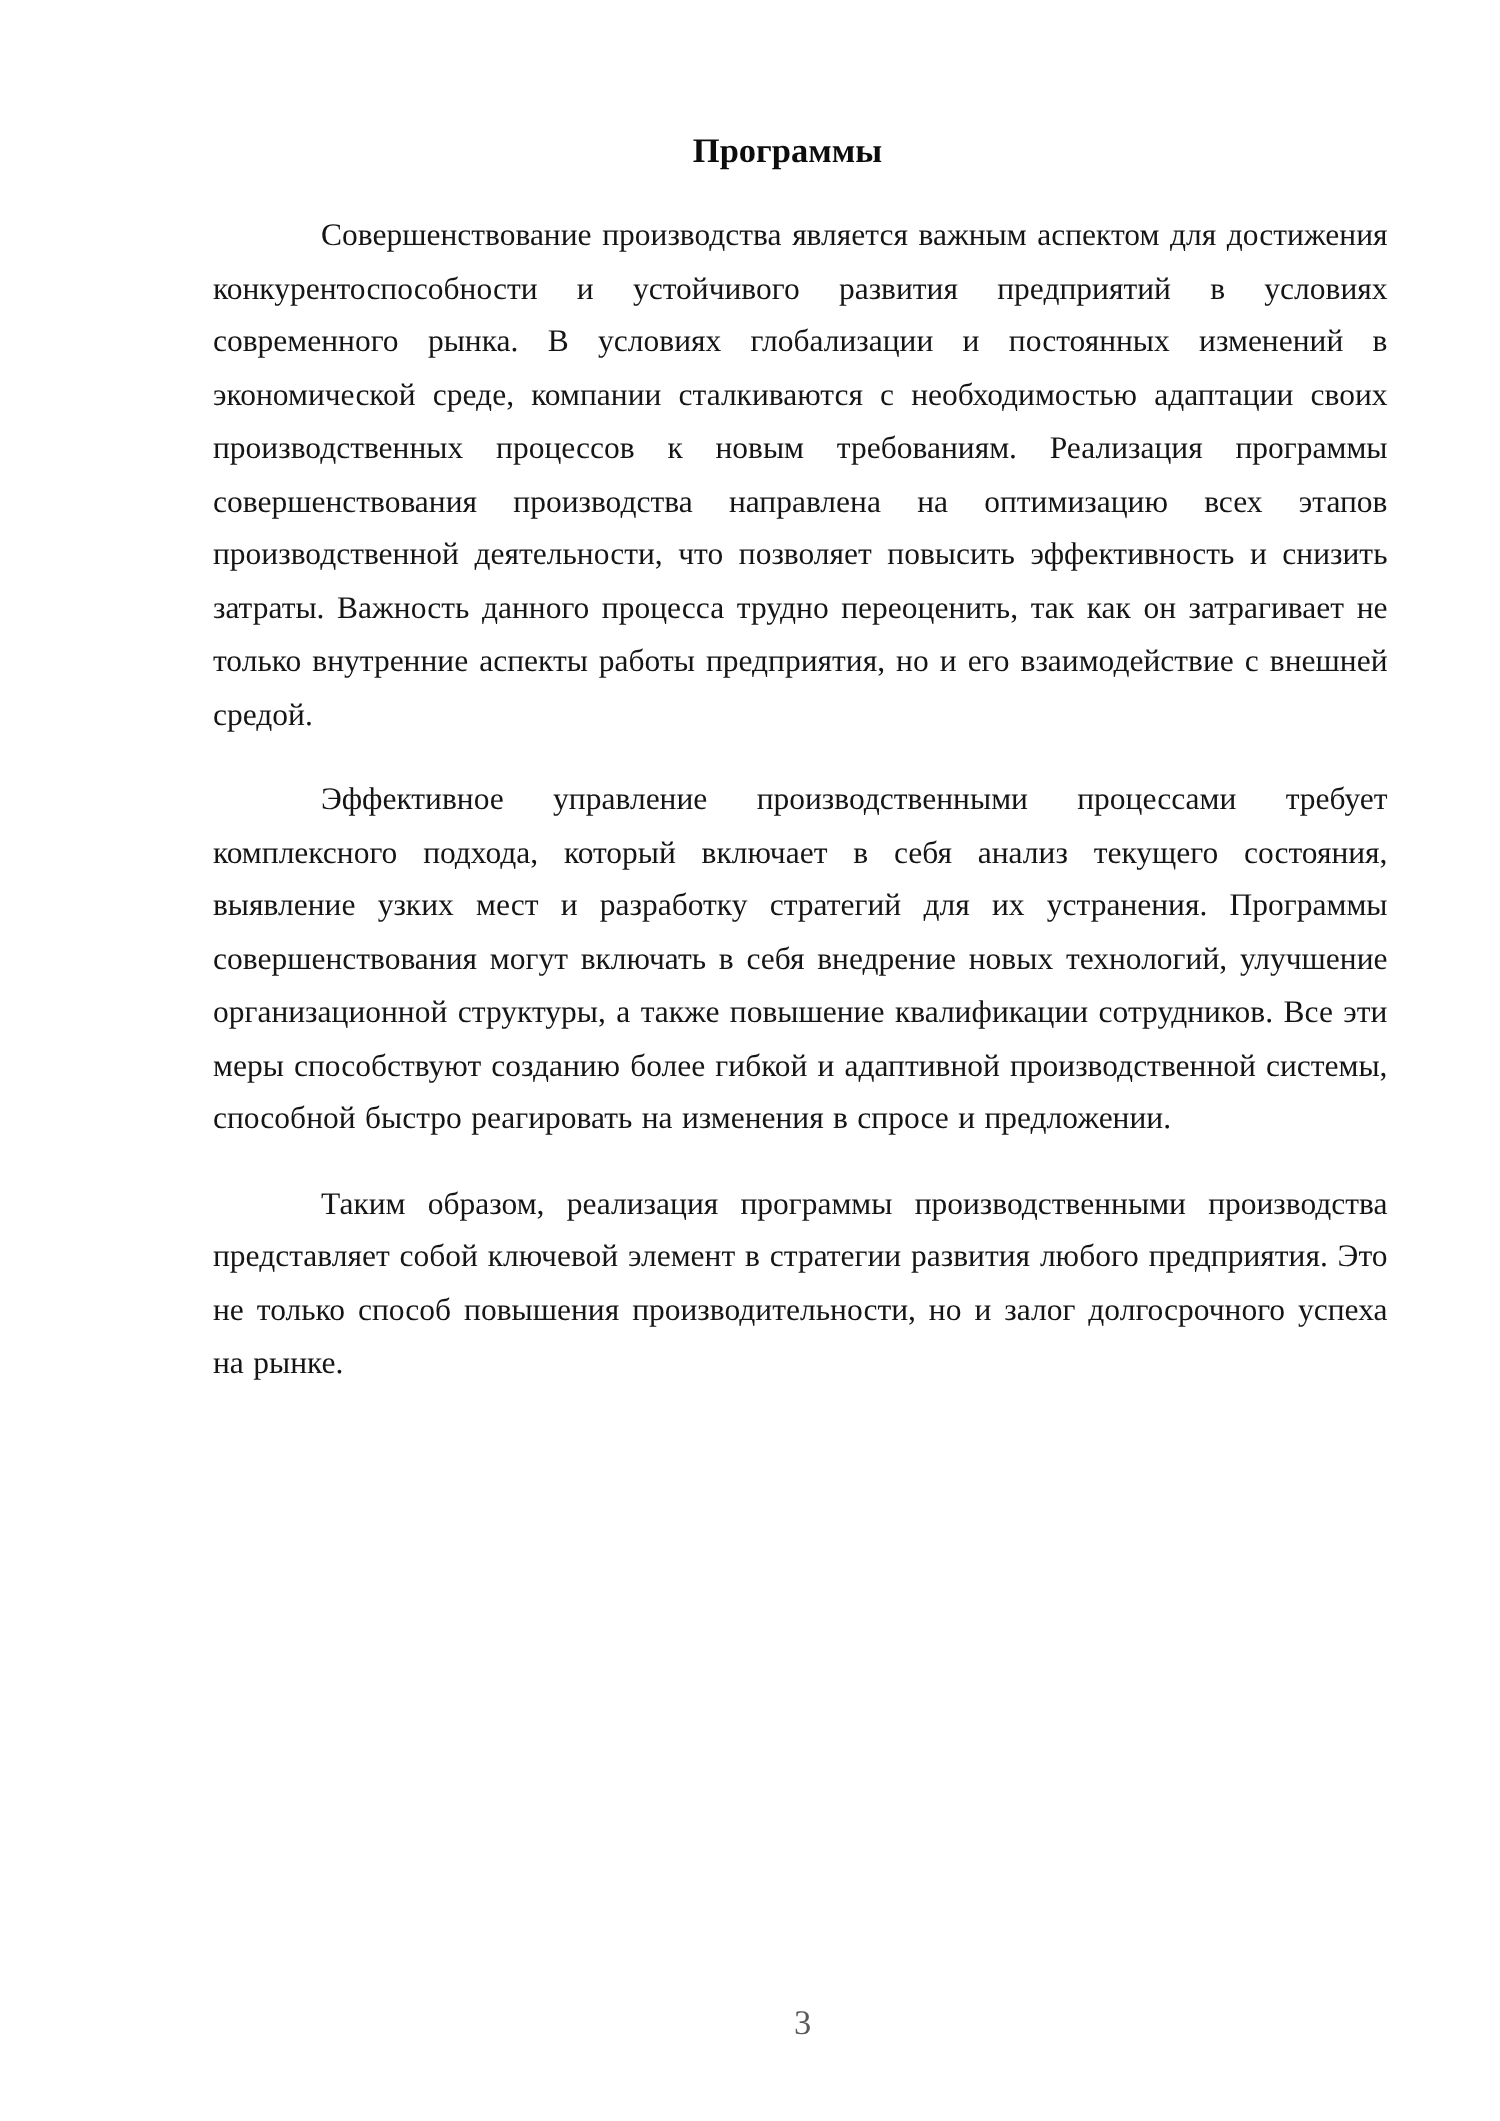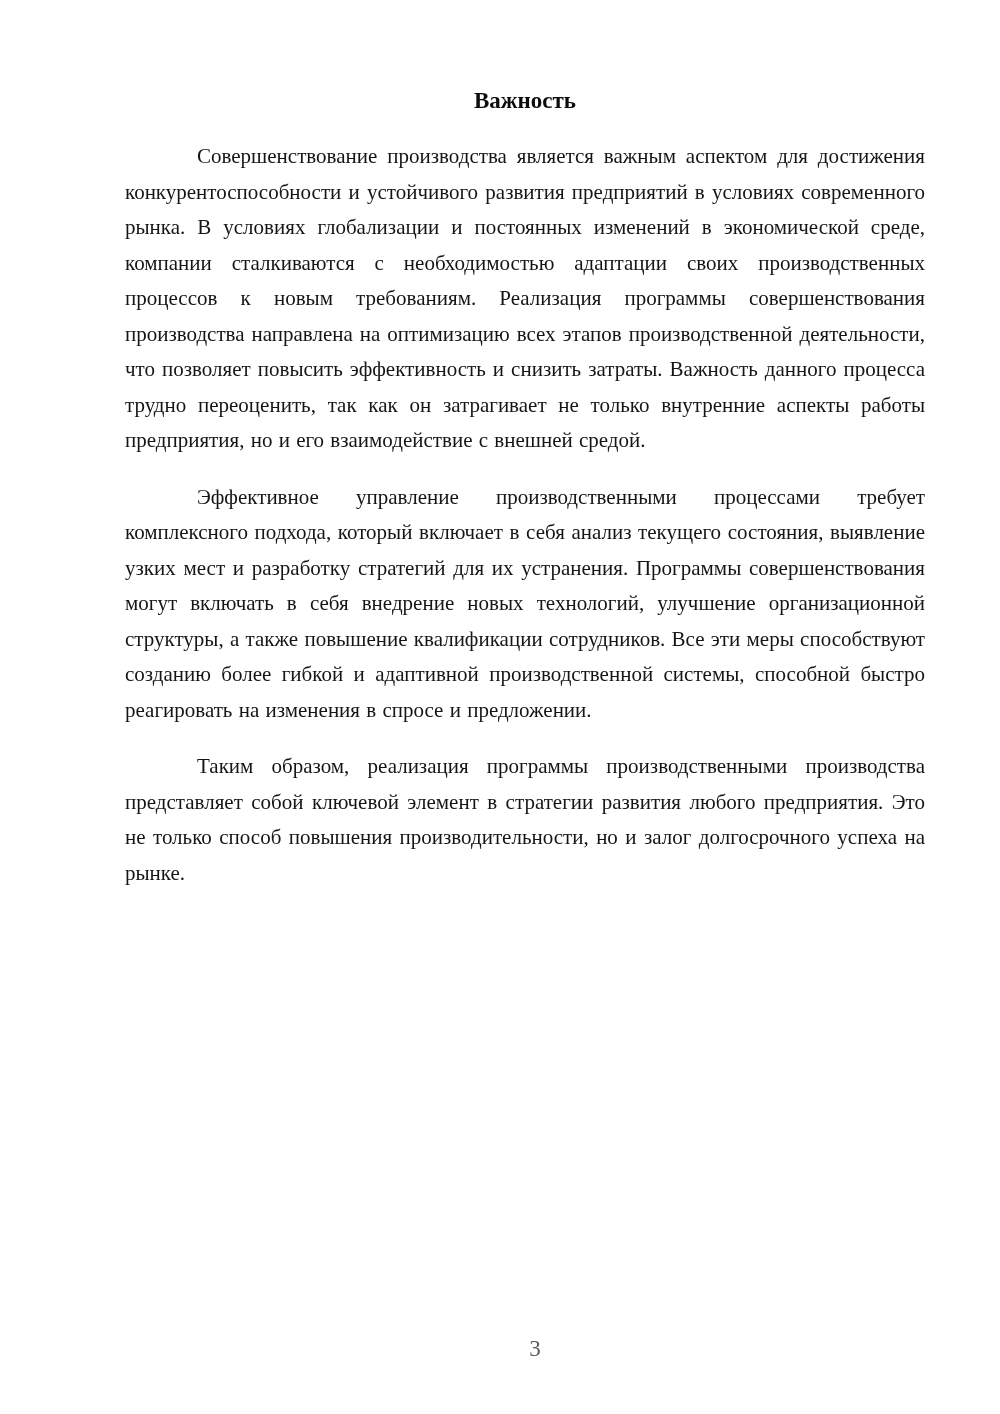--- a/index.html
+++ b/index.html
@@ -25,21 +25,21 @@
   }
   .doc-title {
     margin: 0 0 23px 0;
     font-size: 23px;
     font-weight: bold;
     text-align: center;
     line-height: 30px;
     color: #0d0d0d;
   }
   .doc-paragraph {
-    margin: 0 0 21px 0;
+    margin: 0 0 21px 17px;
     font-size: 21px;
     line-height: 35.5px;
     text-align: justify;
     text-indent: 72px;
     color: #151515;
     word-spacing: 1px;
   }
   .page-number {
     position: absolute;
     bottom: 52px;
@@ -48,19 +48,19 @@
     text-align: center;
     font-size: 23px;
     color: #5a5a5a;
   }
 </style>
 </head>
 <body>
 
 <div class="page">
   <div class="content">
-    <h1 class="doc-title">Важность</h1>
+    <h1 class="doc-title">Программы</h1>
     <p class="doc-paragraph">Совершенствование производства является важным аспектом для достижения конкурентоспособности и устойчивого развития предприятий в условиях современного рынка. В условиях глобализации и постоянных изменений в экономической среде, компании сталкиваются с необходимостью адаптации своих производственных процессов к новым требованиям. Реализация программы совершенствования производства направлена на оптимизацию всех этапов производственной деятельности, что позволяет повысить эффективность и снизить затраты. Важность данного процесса трудно переоценить, так как он затрагивает не только внутренние аспекты работы предприятия, но и его взаимодействие с внешней средой.</p>
     <p class="doc-paragraph">Эффективное управление производственными процессами требует комплексного подхода, который включает в себя анализ текущего состояния, выявление узких мест и разработку стратегий для их устранения. Программы совершенствования могут включать в себя внедрение новых технологий, улучшение организационной структуры, а также повышение квалификации сотрудников. Все эти меры способствуют созданию более гибкой и адаптивной производственной системы, способной быстро реагировать на изменения в спросе и предложении.</p>
     <p class="doc-paragraph">Таким образом, реализация программы производственными производства представляет собой ключевой элемент в стратегии развития любого предприятия. Это не только способ повышения производительности, но и залог долгосрочного успеха на рынке.</p>
   </div>
   <div class="page-number">3</div>
 </div>
 
 </body></html>

